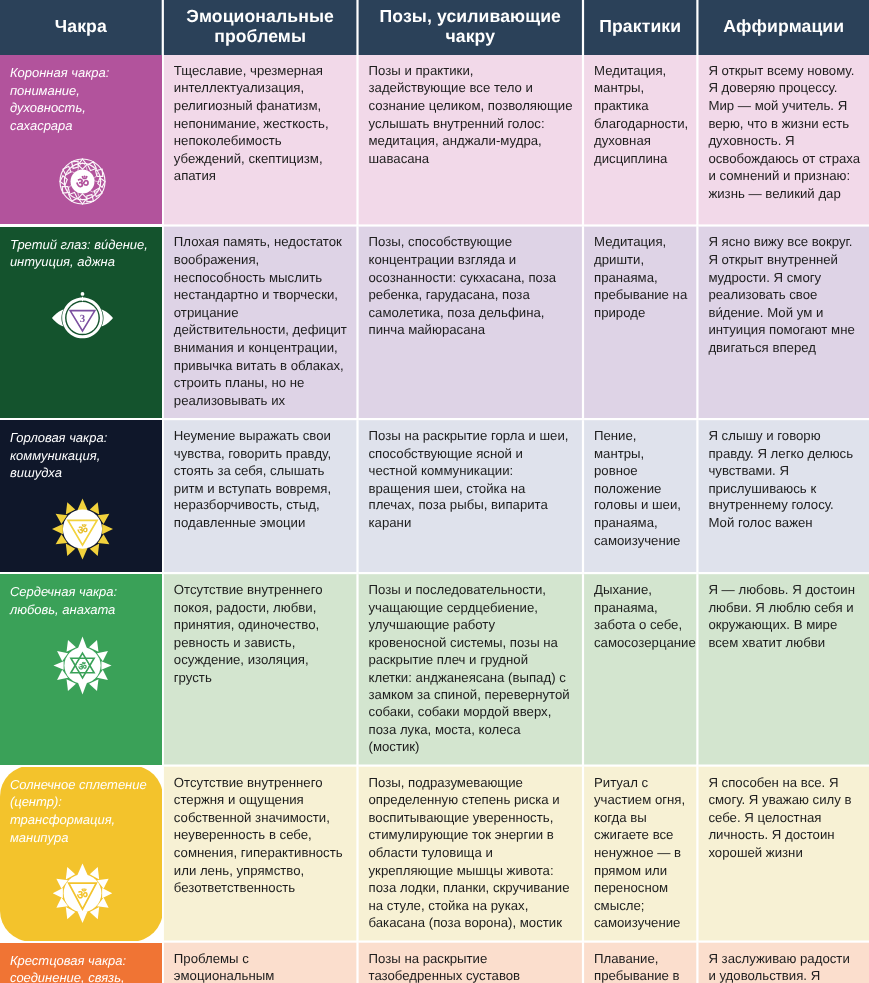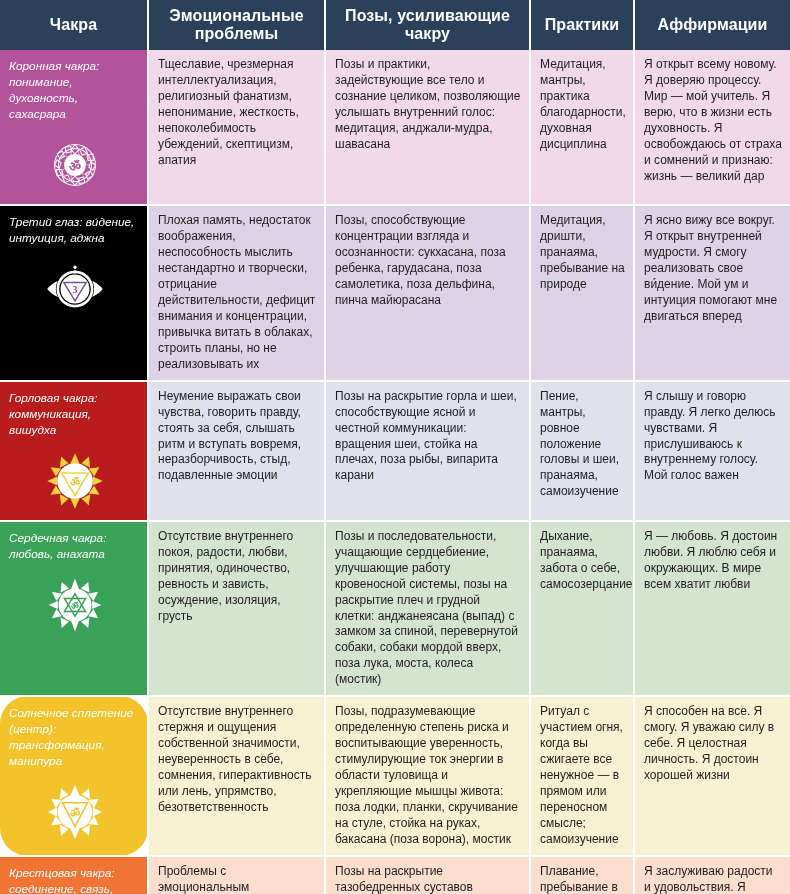--- a/index.html
+++ b/index.html
@@ -64,24 +64,24 @@
   col.c1 { width: 148px; }
   col.c2 { width: 177px; }
   col.c3 { width: 205px; }
   col.c4 { width: 104px; }
   col.c5 { width: 156px; }
 
   
   .r-crown   .label-cell { background: #b2539c; }
   .r-crown   .body-cell  { background: #f2d9e9; }
 
-  .r-thirdeye .label-cell { background: #000000; margin-top: 32px; }
+  .r-thirdeye .label-cell { background: #14532d; margin-top: 32px; }
   .r-thirdeye .body-cell  { background: #ded3e6; }
 
-  .r-throat  .label-cell { background: #b91c1c; }
+  .r-throat  .label-cell { background: #0f172a; }
   .r-throat  .body-cell  { background: #dfe2ec; margin-top: 28px; }
 
   .r-heart   .label-cell { background: #3aa158; }
   .r-heart   .body-cell  { background: #d3e5cf; }
 
   .r-solar   .label-cell { background: #f3c32c; border-radius: 28px; }
   .r-solar   .body-cell  { background: #f7f1d4; }
 
   .r-sacral  .label-cell { background: #f07434; }
   .r-sacral  .body-cell  { background: #fbdecd; }

